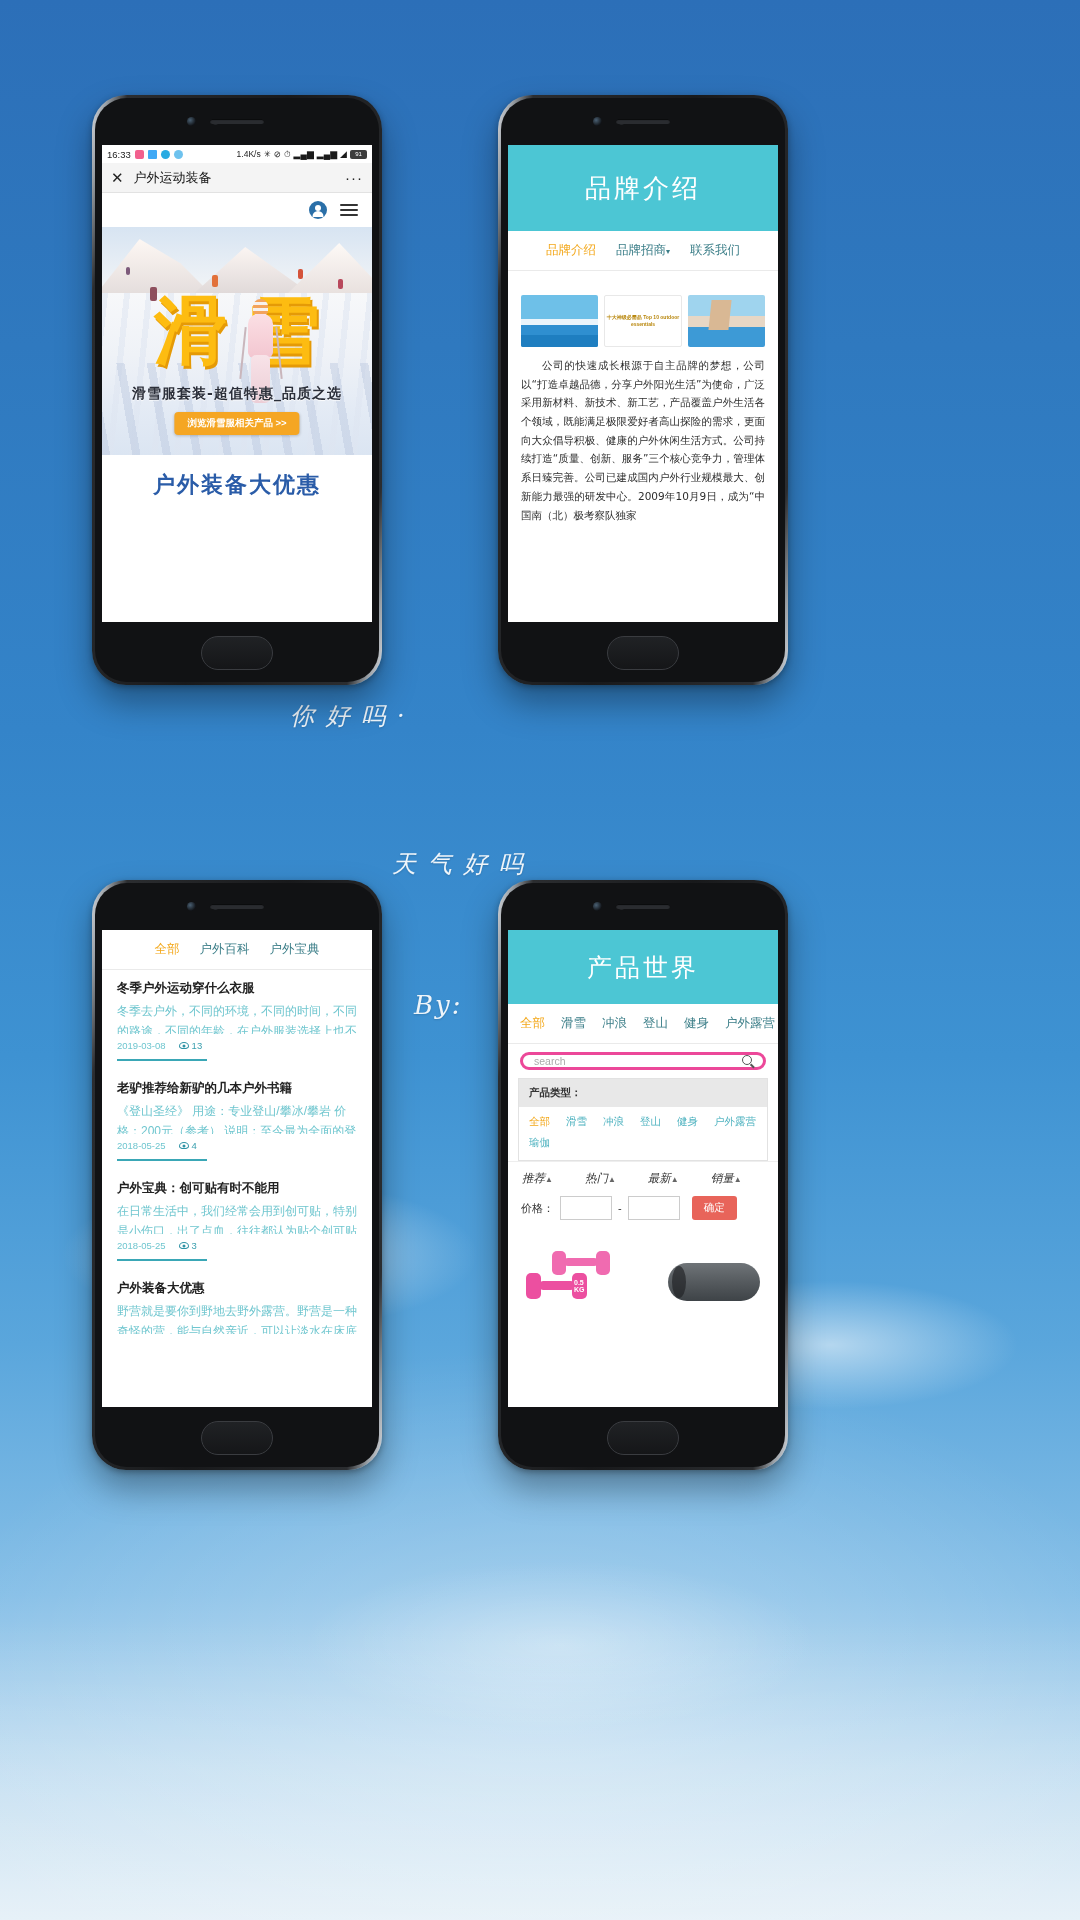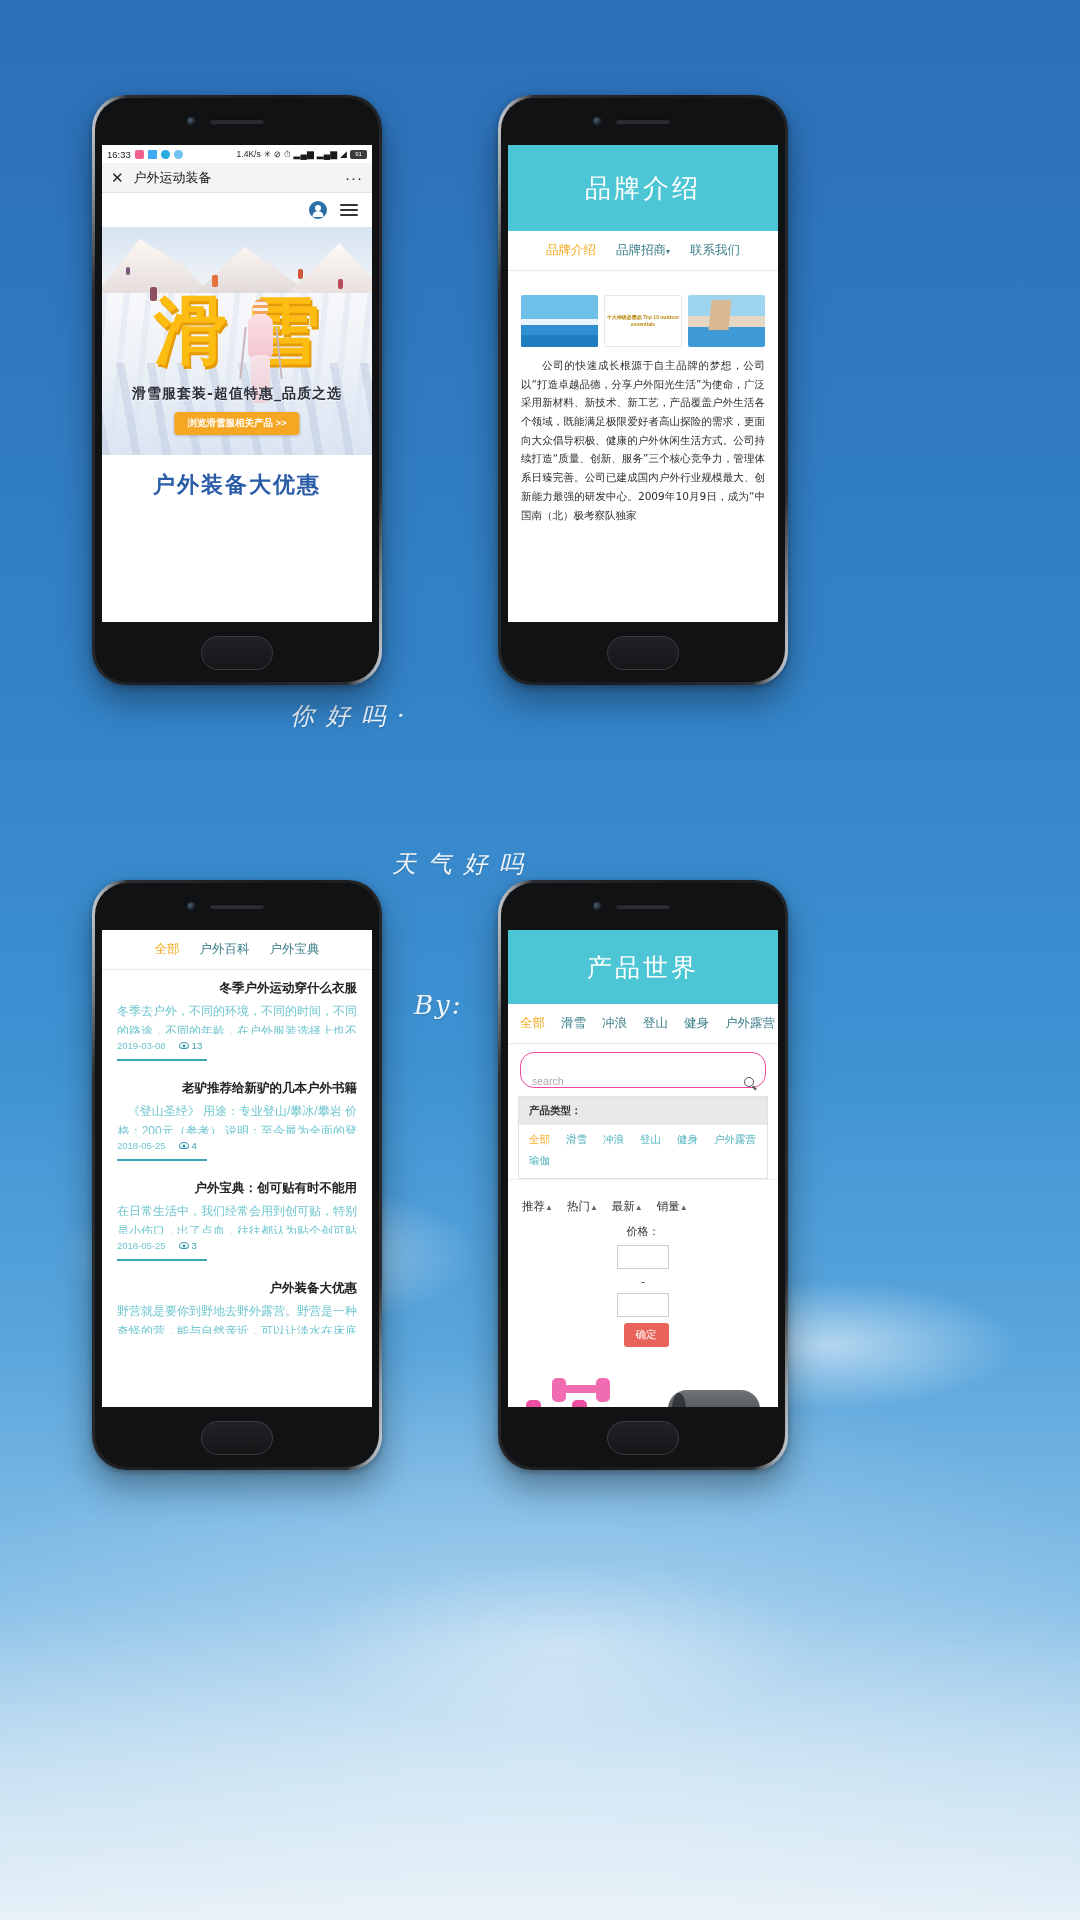--- a/index.html
+++ b/index.html
@@ -236,21 +236,21 @@
   .thumbs { display:flex; gap:6px; margin: 11px 0 9px; }
   .thumb { flex:1; height: 52px; border-radius:2px; overflow:hidden; position:relative;}
   .th1 { background: linear-gradient(#6ec0e8 0 46%, #eaf4fb 46% 58%, #2f8fd0 58% 100%); }
   .th1::after{content:"";position:absolute;bottom:0;left:0;right:0;height:12px;background:#1e7ec0;}
   .th2 { background:#fff; border:1px solid #e8e8e8; display:flex;align-items:center;justify-content:center;}
   .th2 .cap{font-size:5px;color:#b8860b;font-weight:700;text-align:center;line-height:1.4;}
   .th3 { background: linear-gradient(#9fd4ee 0 40%, #e7d7c5 40% 62%, #3d9ad6 62% 100%); position:relative;}
   .th3::before{content:"";position:absolute;left:28%;top:10%;width:26%;height:58%;background:#d9b894;transform:skewX(-6deg);}
 
   
-  .artlist { padding: 10px 15px 0; text-align: right; }
+  .artlist { padding: 10px 15px 0; }
   .art { padding-bottom: 9px; margin-bottom: 10px; }
   .art + .art { border-top: 0; }
   .art h3 { font-size: 12.5px; color:#222; font-weight:700; margin-bottom: 5px; }
   .art p {
     font-size: 12px; line-height: 1.65; color:#6fc6cf;
     max-height: 32px; overflow: hidden;
   }
   .art .meta {
     margin-top: 6px; font-size: 9.5px; color:#6fc6cf;
     display:flex; align-items:center; gap: 13px;
@@ -259,47 +259,47 @@
   .eye .e {
     width:10px;height:7px;border-radius:50%/60% 60% 40% 40%;
     border:1.4px solid #2f93a5; position:relative; display:inline-block;
   }
   .eye .e::after{content:"";position:absolute;left:50%;top:50%;transform:translate(-50%,-50%);width:3px;height:3px;border-radius:50%;background:#2f93a5;}
   .rule { width: 90px; height: 2px; background:#3aa7b6; margin-top:8px; }
 
   
   .searchrow { padding: 8px 12px 0; position: relative; }
   .searchbox {
-    height: 36px; border:1px solid #ec4899; border-radius: 14px;
-    display:flex; align-items:flex-end; padding: 0 11px;
+    height: 18px; border:3px solid #ec4899; border-radius: 14px;
+    display:flex; align-items:flex-start; padding: 0 11px;
     font-size: 10.5px; color:#aaa; justify-content: space-between;
     background:#fff;
   }
   .mag {
     width:10px;height:10px;border:1.6px solid #555;border-radius:50%;
     position:relative; display:inline-block;
   }
   .mag::after{content:"";position:absolute;right:-4px;bottom:-3px;width:5px;height:1.6px;background:#555;transform:rotate(45deg);}
   .filter {
     margin: 8px 10px 0; border:1px solid #e2e2e2; background:#fff;
   }
   .filter-head {
     background:#e8e8e8; font-size:10.5px; color:#333; padding:7px 10px; font-weight:700;
   }
   .chips { padding: 8px 10px 10px; display:flex; flex-wrap:wrap; gap: 7px 16px; }
   .chip { font-size:10.5px; color:#4fb3c0; }
   .chip.on { color:#f3a81b; }
   .sorts {
-    display:flex; gap: 14px; padding: 19px 14px 10px;
-    font-size: 11.5px; color:#333; border-top:1px solid #eee;
+    display:flex; gap: 32px; padding: 9px 14px 10px;
+    font-size: 11.5px; color:#333; border-top:1px solid #eee;font-style:italic;
   }
   .sorts .a { font-size: 8px; color:#666; }
   .pricerow {
     display:flex; align-items:center; gap: 6px; padding: 0 13px 11px;
-    font-size: 11px; color:#333;flex-direction:column;
+    font-size: 11px; color:#333;
   }
   .pinput { width: 52px; height: 24px; border:1px solid #ccc; background:#fff; }
   .okbtn {
     margin-left: 6px; background:#e8645a; color:#fff; font-size:10.5px;
     padding: 5px 12px; border-radius: 3px;
   }
   .prodrow { display:flex; gap:10px; padding: 6px 12px 0; }
   .prod { flex:1; height: 84px; position:relative; }
   .dumbbell { position:absolute; left:6px; top:14px; }
   .db { position:absolute; background:#ec4fa0; border-radius:5px; }

